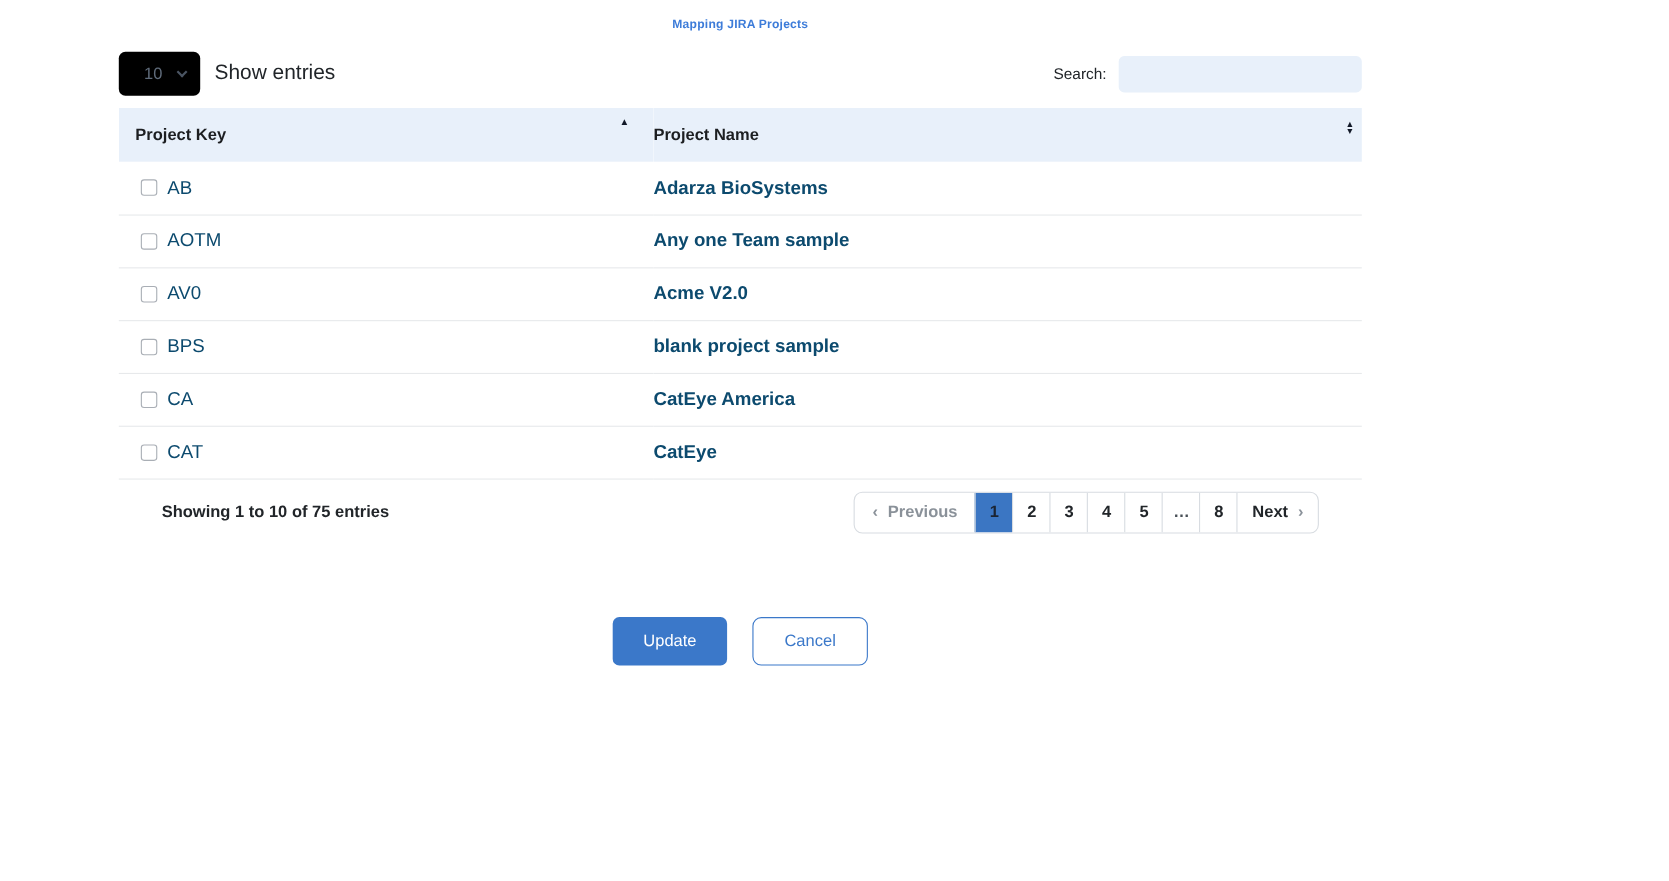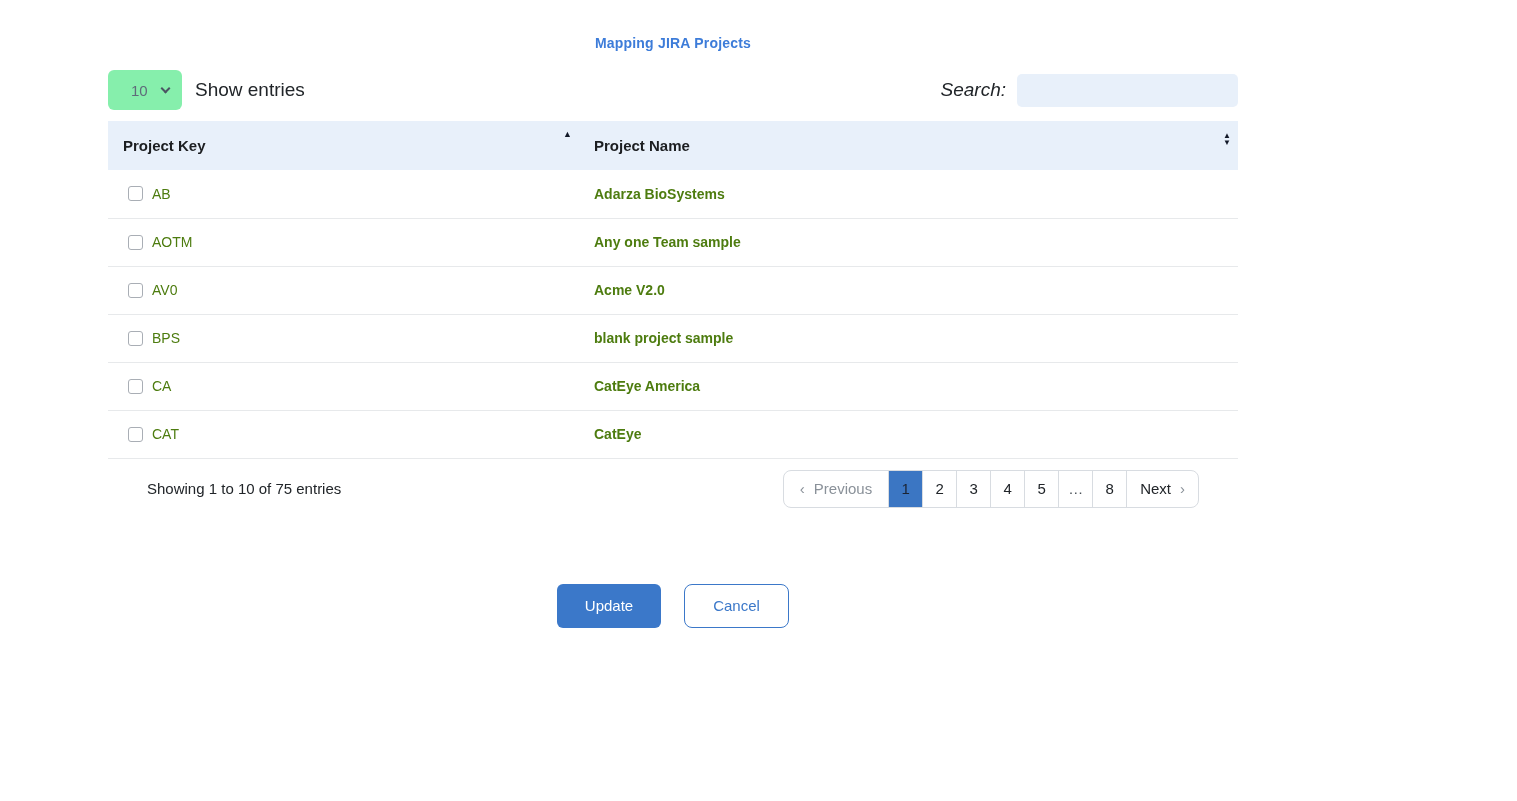--- a/index.html
+++ b/index.html
@@ -7,53 +7,53 @@
     margin: 0; padding: 0;
     width: 1517px; height: 801px;
     overflow: hidden;
     background: #ffffff;
     font-family: "Liberation Sans", sans-serif;
     color: #212529;
   }
   .container { margin-left: 108px; width: 1130px; }
 
   .page-title {
-    padding-top: 35px;
+    padding-top: 16px;
     text-align: center;
     color: #3d7cd9;
     font-weight: 700;
-    font-size: 14px;
+    font-size: 11px;
     letter-spacing: 0.2px;
   }
 
   
   .controls { margin-top: 19px; display: flex; align-items: center; }
   .entries-wrap { display: flex; align-items: center; }
   .select-wrap { position: relative; width: 74px; height: 40px; }
   .entries-select {
     width: 100%; height: 100%;
     border: none; outline: none;
-    background: #86efac;
+    background: #000000;
     border-radius: 6px;
     appearance: none; -webkit-appearance: none; -moz-appearance: none;
     padding-left: 23px;
     font-size: 15px; color: #5f6b7a;
     font-family: inherit;
   }
   .chevron-down {
     position: absolute; right: 13px; top: 15px;
     width: 7px; height: 7px;
     border-right: 2px solid #4b5563;
     border-bottom: 2px solid #4b5563;
     transform: rotate(45deg);
     pointer-events: none;
   }
   .entries-label { margin-left: 13px; font-size: 19px; }
   .search-wrap { margin-left: auto; display: flex; align-items: center; }
-  .search-label { font-size: 19px; font-style: italic; }
+  .search-label { font-size: 14px; }
   .search-input {
     margin-left: 11px;
     width: 221px; height: 33px;
     border: none; outline: none;
     background: #e8f0fa;
     border-radius: 5px;
     font-size: 15px;
     padding: 0 10px;
   }
 
@@ -77,42 +77,43 @@
     font-size: 9px; color: #111827; line-height: 10px;
   }
   .sort-both-icon {
     position: absolute; right: 7px; top: 11px;
     display: flex; flex-direction: column; align-items: center;
     font-size: 8px; line-height: 7px; color: #111827;
   }
   tbody td {
     height: 48px;
     border-bottom: 1px solid #e7e9eb;
-    font-size: 14px;
-    color: #4d7c0f;
+    font-size: 17px;
+    color: #0c4a6e;
     vertical-align: middle;
   }
   td.key-cell { padding-left: 20px; }
   .key-inner { display: flex; align-items: center; gap: 9px; }
   .checkbox {
     width: 15px; height: 15px;
     border: 1.5px solid #a9aeb5;
     border-radius: 3px;
     background: #fff;
     flex: 0 0 auto;
     cursor: pointer;
   }
   td.name-cell { padding-left: 0; font-weight: bold; }
 
   
   .table-footer {
     margin-top: 11px;
     display: flex; align-items: center; justify-content: space-between;
     padding: 0 39px;
     min-height: 38px;
+    font-weight: bold;
   }
   .showing-info { font-size: 15px; }
   .pagination {
     display: inline-flex;
     border: 1px solid #d8dce1;
     border-radius: 8px;
     overflow: hidden;
     background: #fff;
   }
   .page-item {

